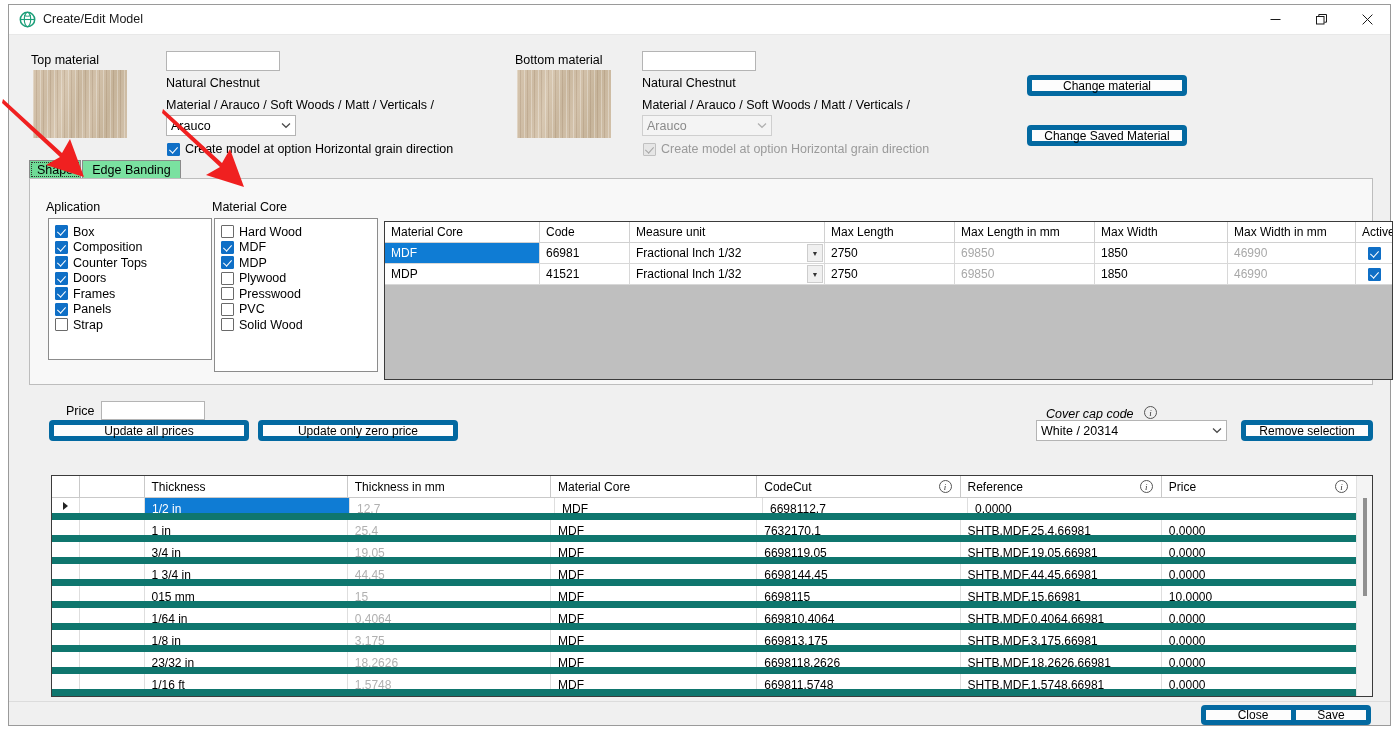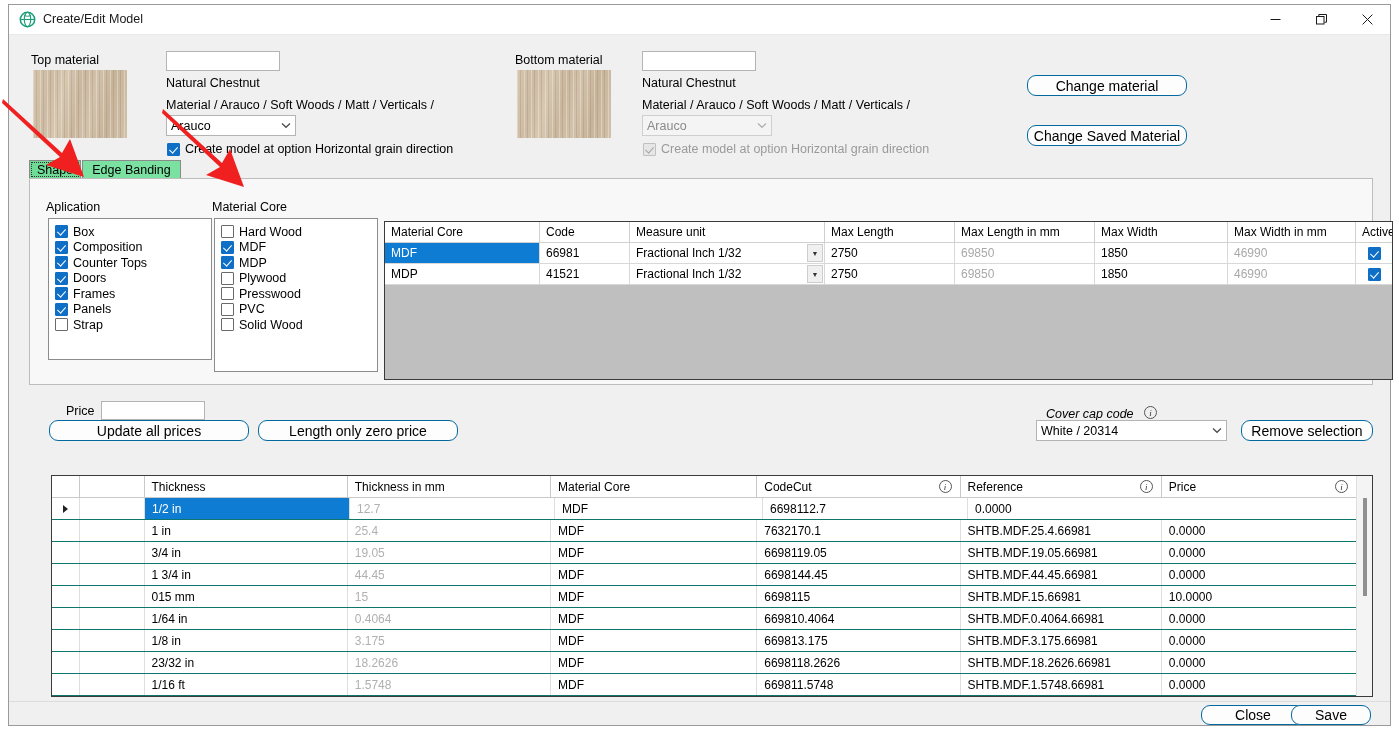--- a/index.html
+++ b/index.html
@@ -177,25 +177,25 @@
     background: #e6e6e6;
     border-color: #c0c0c0;
   }
   .cb.dis.on { background: #e6e6e6; border-color: #c0c0c0; }
   .cb.dis.on::after { border-color: #a6a6a6; }
   .chk-row.dis { color: #9a9a9a; }
 
   .btn {
     position: absolute;
     background: #fdfdfd;
-    border: 1px solid #0369a1;
-    border-radius: 9px;
+    border: 5px solid #0369a1;
+    border-radius: 4px;
     box-sizing: border-box;
     font-family: "Liberation Sans", sans-serif;
-    font-size: 14px;
+    font-size: 12px;
     color: #000;
     display: flex;
     align-items: center;
     justify-content: center;
     cursor: default;
   }
 
   
   #tabstrip {
     position: absolute;
@@ -389,21 +389,21 @@
     border-right: 1px solid #c9c9c9;
     box-sizing: border-box;
     padding: 4px 0 0 7px;
     font-size: 12px;
     white-space: nowrap;
     overflow: hidden;
     position: relative;
   }
   #bot-grid .brow {
     background: #ffffff;
-    border-bottom: 1px solid #0f766e;
+    border-bottom: 7px solid #0f766e;
   }
   #bot-grid .brow > div {
     border-right: 1px solid #dedede;
     box-sizing: border-box;
     padding: 4px 0 0 7px;
     font-size: 12px;
     white-space: nowrap;
     overflow: hidden;
   }
   #bot-grid .sel {
@@ -649,21 +649,21 @@
       <div class="readonly" style="width:128px;">46990</div>
       <div class="cb-cell" style="width:36px; border-right:none;">
           <span class="cbsm"></span>
         </div>
     </div>
   </div>
 
   <div id="price-label">Price</div>
   <input class="name-input" id="price-input" value="" style="">
   <div class="btn" style="left:40px; top:415px; width:200px; height:21px;">Update all prices</div>
-  <div class="btn" style="left:249px; top:415px; width:200px; height:21px;">Length only zero price</div>
+  <div class="btn" style="left:249px; top:415px; width:200px; height:21px;">Update only zero price</div>
 
   <div id="cover-label">Cover cap code</div>
   <div class="info-icon" style="left:1135px; top:401px;">i</div>
   <div class="combo" style="left:1027px; top:415px; width:191px; height:21px;gap:11px;">
     <span class="cval">White / 20314</span>
     <span class="carrow">
       <svg width="10" height="7" viewBox="0 0 10 7">
           <path d="M1 1.5 L5 5.3 L9 1.5" fill="none" stroke="#4a4a4a" stroke-width="1.2"></path>
         </svg>
     </span>

